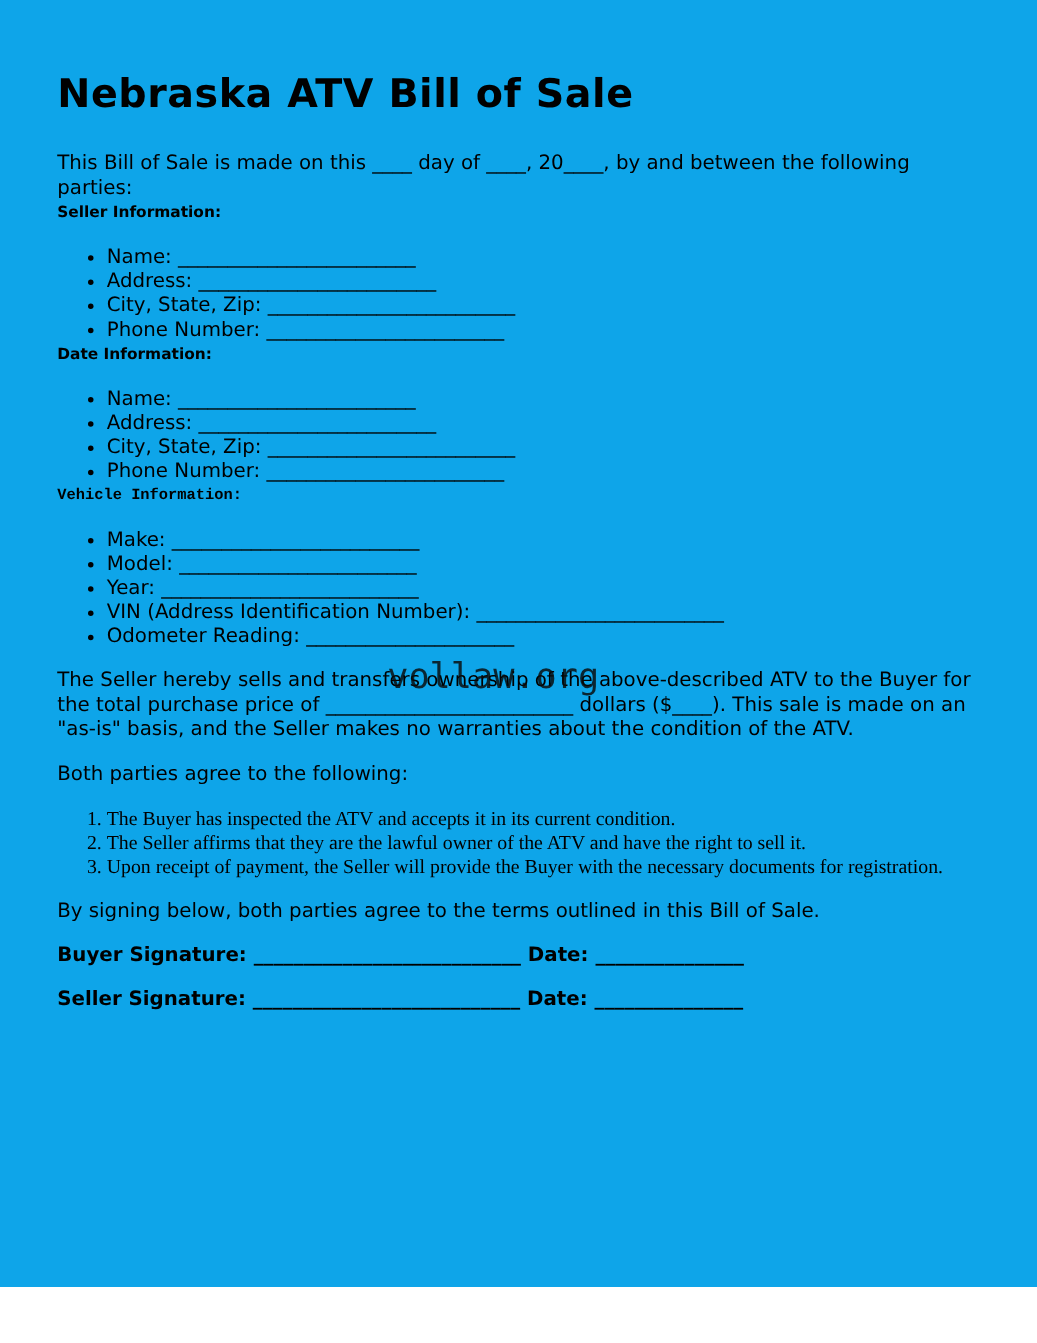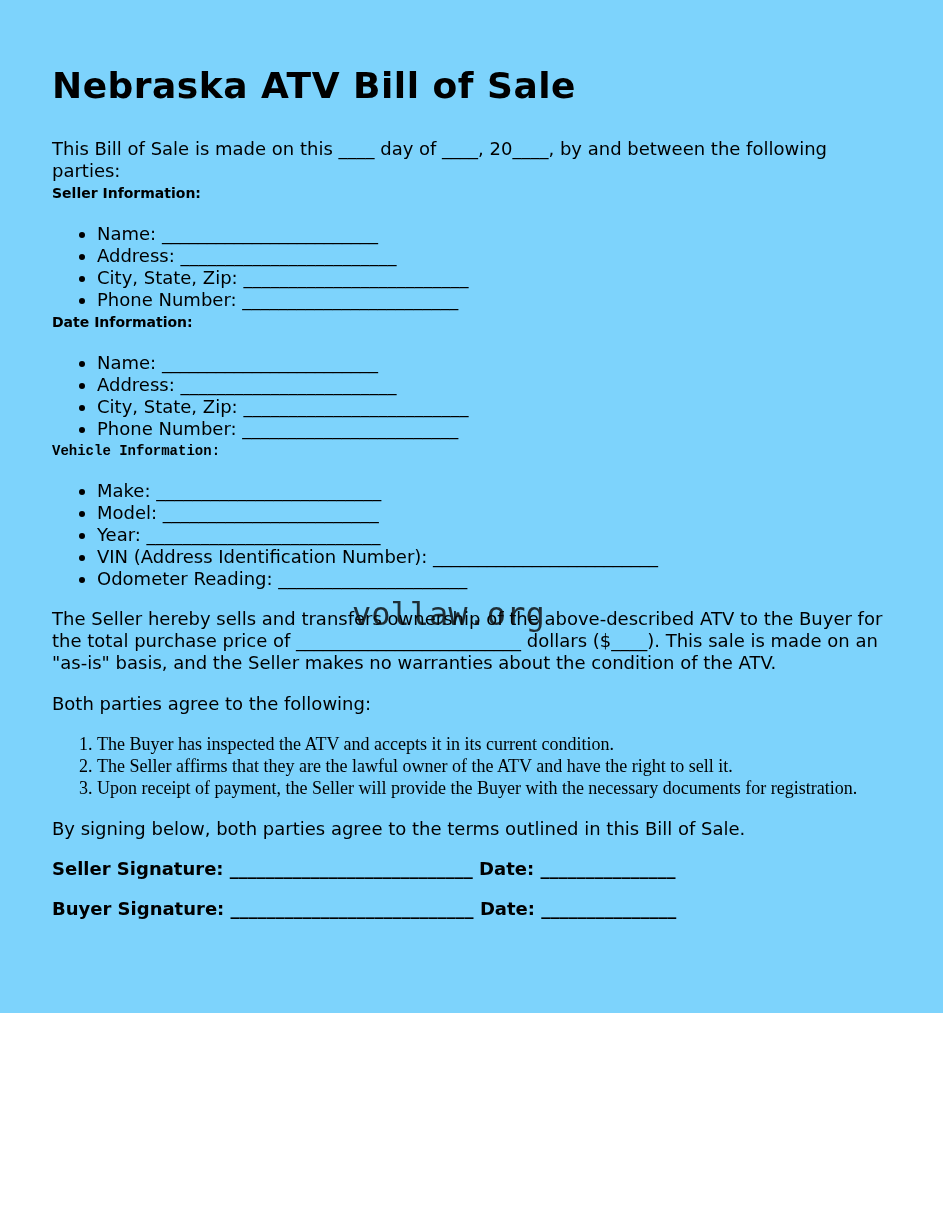--- a/index.html
+++ b/index.html
@@ -1,20 +1,20 @@
 <!DOCTYPE html>
 <html><head>
 <meta charset="utf-8">
 <style>
   html, body { margin: 0; padding: 0; background: #ffffff; }
   .page {
     position: relative;
     width: 943px;
-    height: 1013px;
-    background: #7dd3fc;
+    height: 1170px;
+    background: #0ea5e9;
     font-family: "DejaVu Sans", "Liberation Sans", sans-serif;
     font-size: 18px;
     color: #000000;
     overflow: hidden;
   }
   .content {
     position: absolute;
     left: 52px;
     top: 0;
     width: 838px;
@@ -108,20 +108,20 @@
     <p class="agree-intro">Both parties agree to the following:</p>
 
     <ol class="terms-list">
       <li>The Buyer has inspected the ATV and accepts it in its current condition.</li>
       <li>The Seller affirms that they are the lawful owner of the ATV and have the right to sell it.</li>
       <li>Upon receipt of payment, the Seller will provide the Buyer with the necessary documents for registration.</li>
     </ol>
 
     <p class="signing-statement">By signing below, both parties agree to the terms outlined in this Bill of Sale.</p>
 
+    <p class="sig-row sig-row-2"><span>Buyer Signature:</span> <span>___________________________</span> <span>Date:</span> <span>_______________</span></p>
+
     <p class="sig-row"><span>Seller Signature:</span> <span>___________________________</span> <span>Date:</span> <span>_______________</span></p>
-
-    <p class="sig-row sig-row-2"><span>Buyer Signature:</span> <span>___________________________</span> <span>Date:</span> <span>_______________</span></p>
 
   </div>
 
   <div class="watermark">vollaw.org</div>
 </div>
 
 </body></html>

